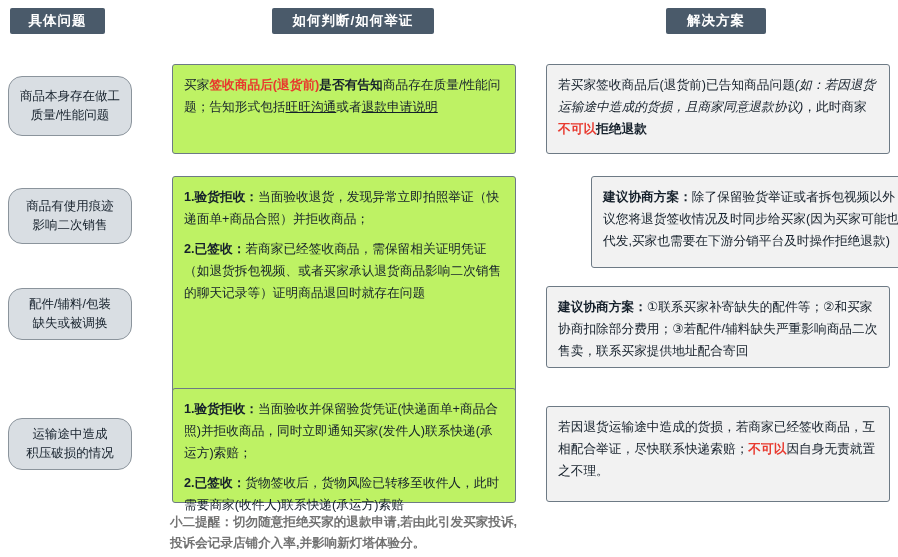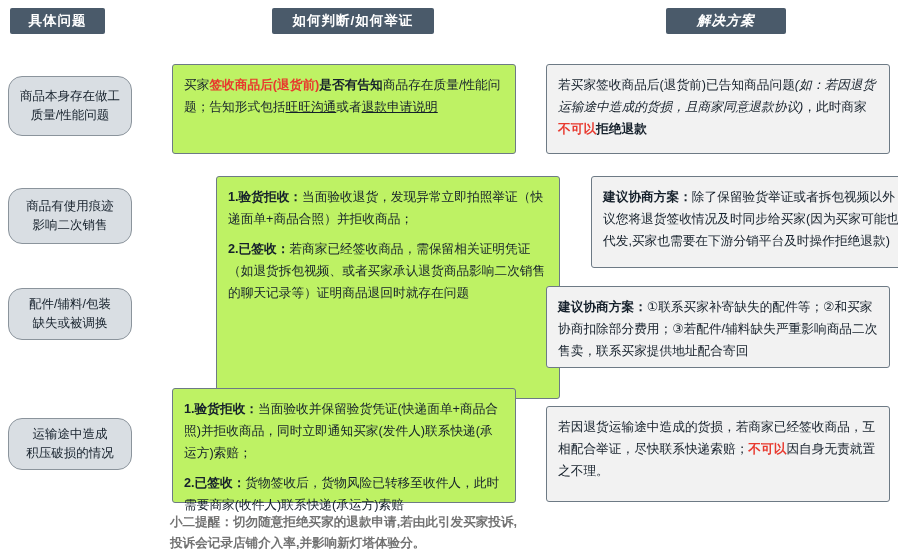--- a/index.html
+++ b/index.html
@@ -22,21 +22,21 @@
     font-weight:bold;
     font-size:13.5px;
     text-align:center;
     line-height:26px;
     height:26px;
     border-radius:2px;
     letter-spacing:1px;
   }
   #hdr-problem{left:10px;top:8px;width:95px;}
   #hdr-judge{left:272px;top:8px;width:162px;}
-  #hdr-solution{left:666px;top:8px;width:120px;font-style:italic;}
+  #hdr-solution{left:666px;top:8px;width:100px;}
 
   
   .prob-box{
     position:absolute;
     left:8px;
     width:124px;
     background:#d9dee3;
     border:1px solid #8b949c;
     border-radius:14px;
     color:#15202b;
@@ -63,21 +63,21 @@
     background:#bef264;
     border:1px solid #6d7a85;
     border-radius:3px;
     box-sizing:border-box;
     padding:9px 11px;
     font-size:12.7px;
     line-height:22px;
     color:#15202b;
   }
   #mid-1{top:64px;height:90px;}
-  #mid-2{top:176px;height:223px;margin-left:44px;}
+  #mid-2{top:176px;height:223px;}
   #mid-3{top:388px;height:115px;}
 
   
   .sol-box{
     position:absolute;
     left:546px;
     width:344px;
     background:#f2f2f2;
     border:1px solid #6d7a85;
     border-radius:3px;

